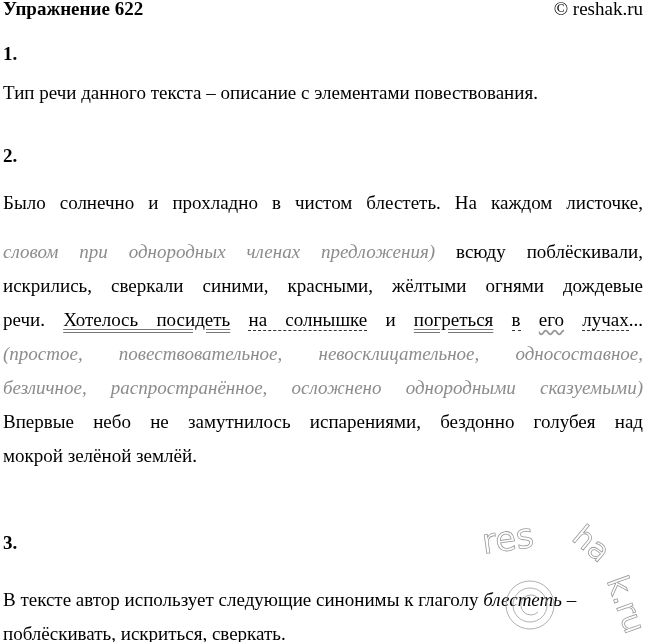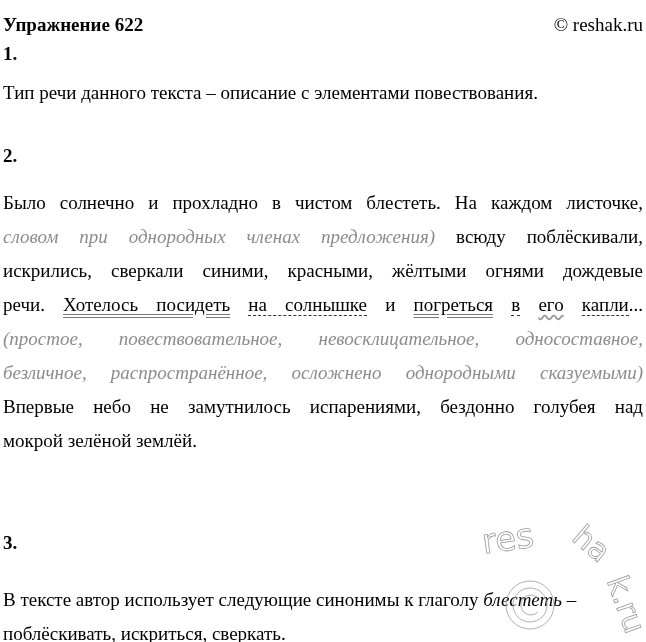--- a/index.html
+++ b/index.html
@@ -1,20 +1,20 @@
 <!DOCTYPE html>
 <html><head>
 <meta charset="utf-8">
 <style>
   html, body { margin: 0; padding: 0; background: #ffffff; }
   body {
     width: 646px; height: 642px; position: relative; overflow: hidden;
     font-family: "Liberation Serif", serif; color: #000;
   }
-  .header { position: absolute; top: 16px; left: 3px; right: 3px; height: 24px; }
+  .header { position: absolute; top: 0; left: 3px; right: 3px; height: 24px; }
   .title { position: absolute; left: 0; top: -2px; font-weight: bold; font-size: 19px; }
   .copyright { position: absolute; right: 0; top: -2px; font-size: 19px; }
   .section-num { position: absolute; left: 3px; font-weight: bold; font-size: 19px; }
   .para {
     position: absolute; left: 3px; width: 640px; font-size: 19px; line-height: 34px;
     text-align: justify;
   }
   .line { display: block; text-align: justify; text-align-last: justify; height: 34px; white-space: nowrap; }
   .line.last { text-align-last: left; }
   .note { font-style: italic; color: #8c8c8c; }
@@ -40,34 +40,34 @@
 
 <div class="section-num" style="top:145px;">2.</div>
 <div class="para" style="top:186px;">
   <span class="line">
     <span>Было</span>
     <span class="u-single">солнечно</span>
     <span>и</span>
     <span class="u-single">прохладно</span>
     <span>в чистом блестеть. На каждом листочке,</span>
   </span>
-  <span class="line" style="word-spacing: 14px;">
+  <span class="line" style="word-spacing: 14px; margin-top: 15px;">
     <span class="note">словом при однородных членах предложения)</span>
     <span>всюду поблёскивали,</span>
   </span>
   <span class="line">искрились, сверкали синими, красными, жёлтыми огнями дождевые</span>
   <span class="line">
     <span>речи.</span>
     <span class="u-double">Хотелось посидеть</span>
     <span class="u-dashdot">на солнышке</span>
     <span>и</span>
     <span class="u-double">погреться</span>
     <span class="u-dashdot">в</span>
     <span class="u-wavy">его</span>
-    <span><span class="u-dashdot">капли</span><span>...</span></span>
+    <span><span class="u-dashdot">лучах</span><span>...</span></span>
   </span>
   <span class="line">
     <span class="note">(простое, повествовательное, невосклицательное, односоставное,</span>
   </span>
   <span class="line">
     <span class="note">безличное, распространённое, осложнено однородными сказуемыми)</span>
   </span>
   <span class="line">Впервые небо не замутнилось испарениями, бездонно голубея над</span>
   <span class="line last">мокрой зелёной землёй.</span>
 </div>

